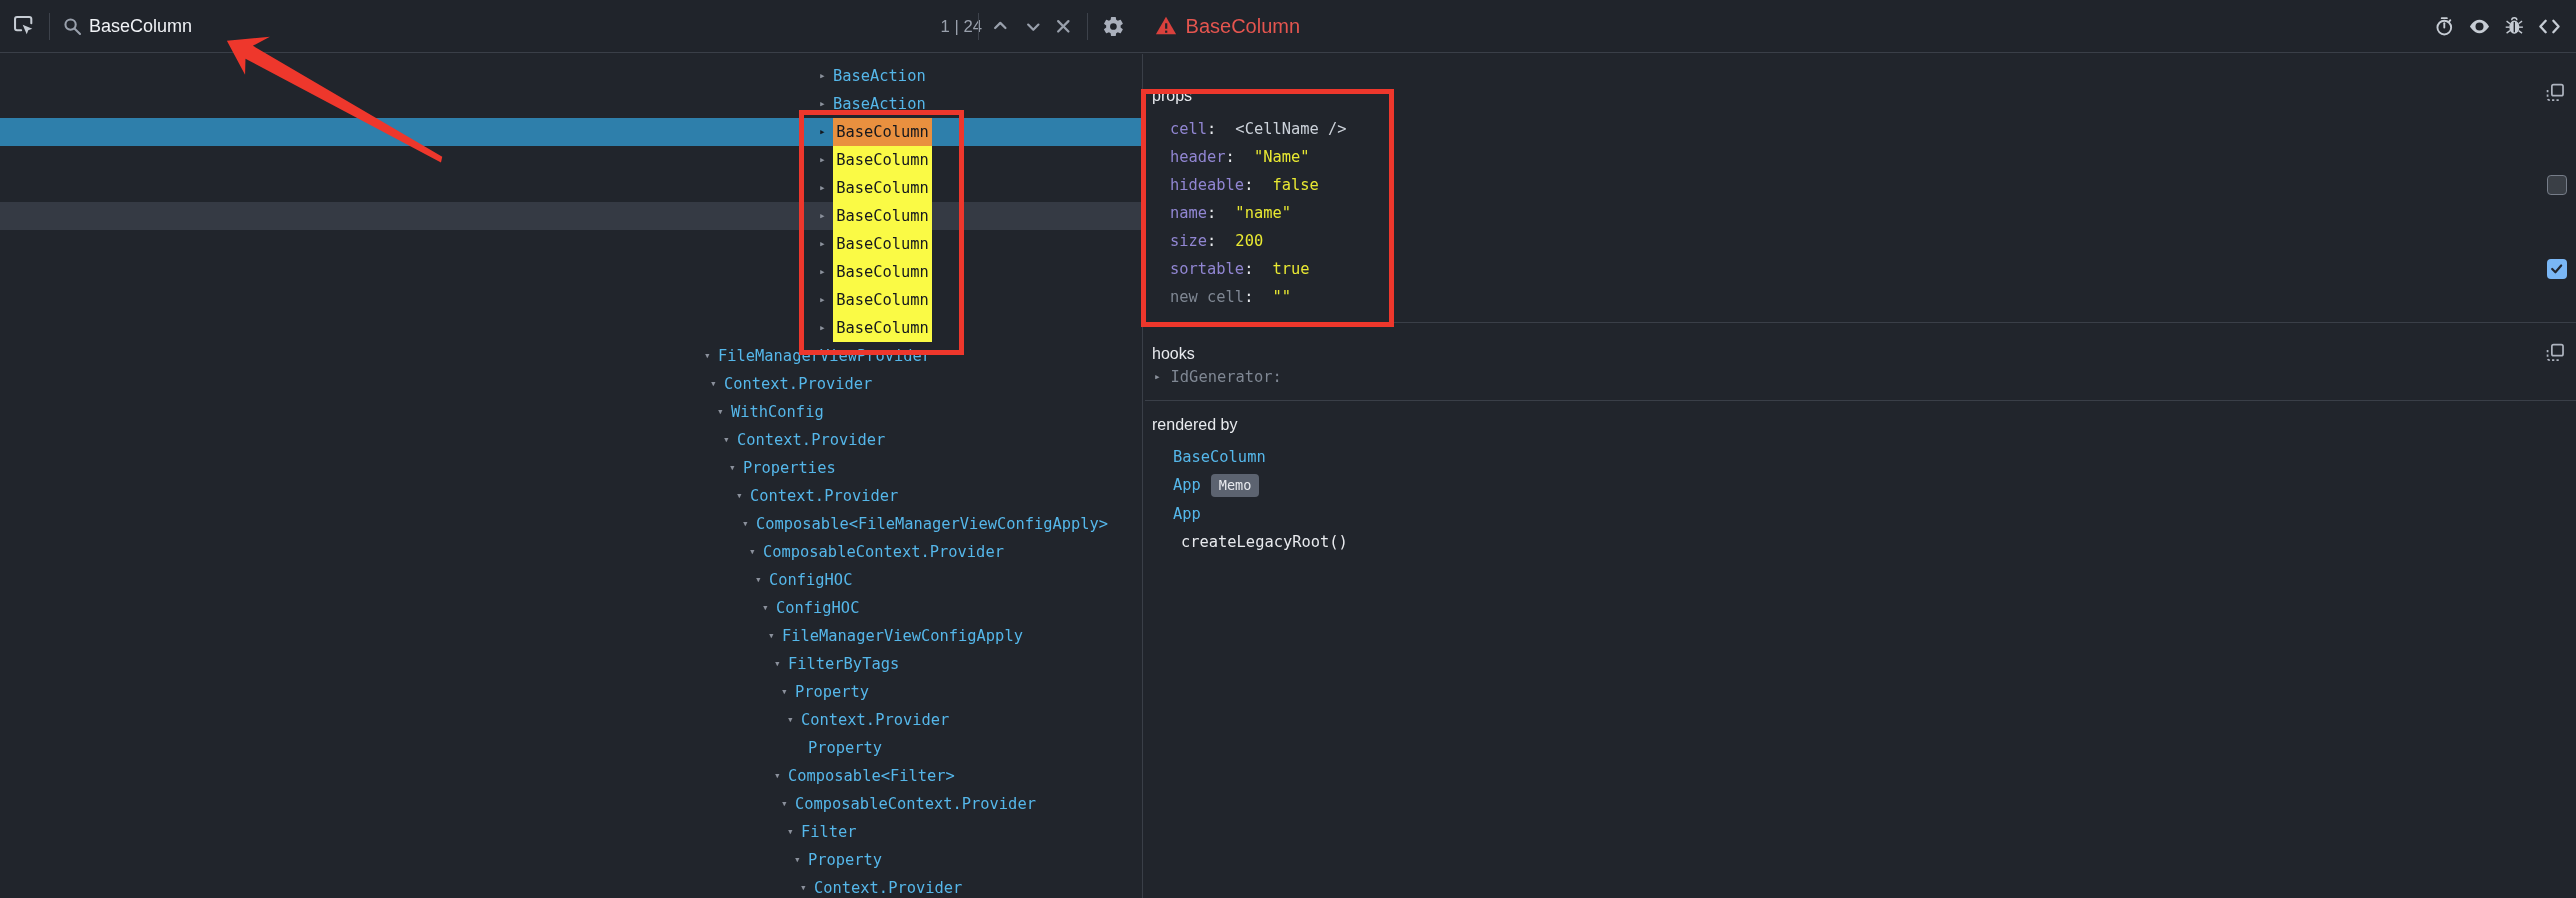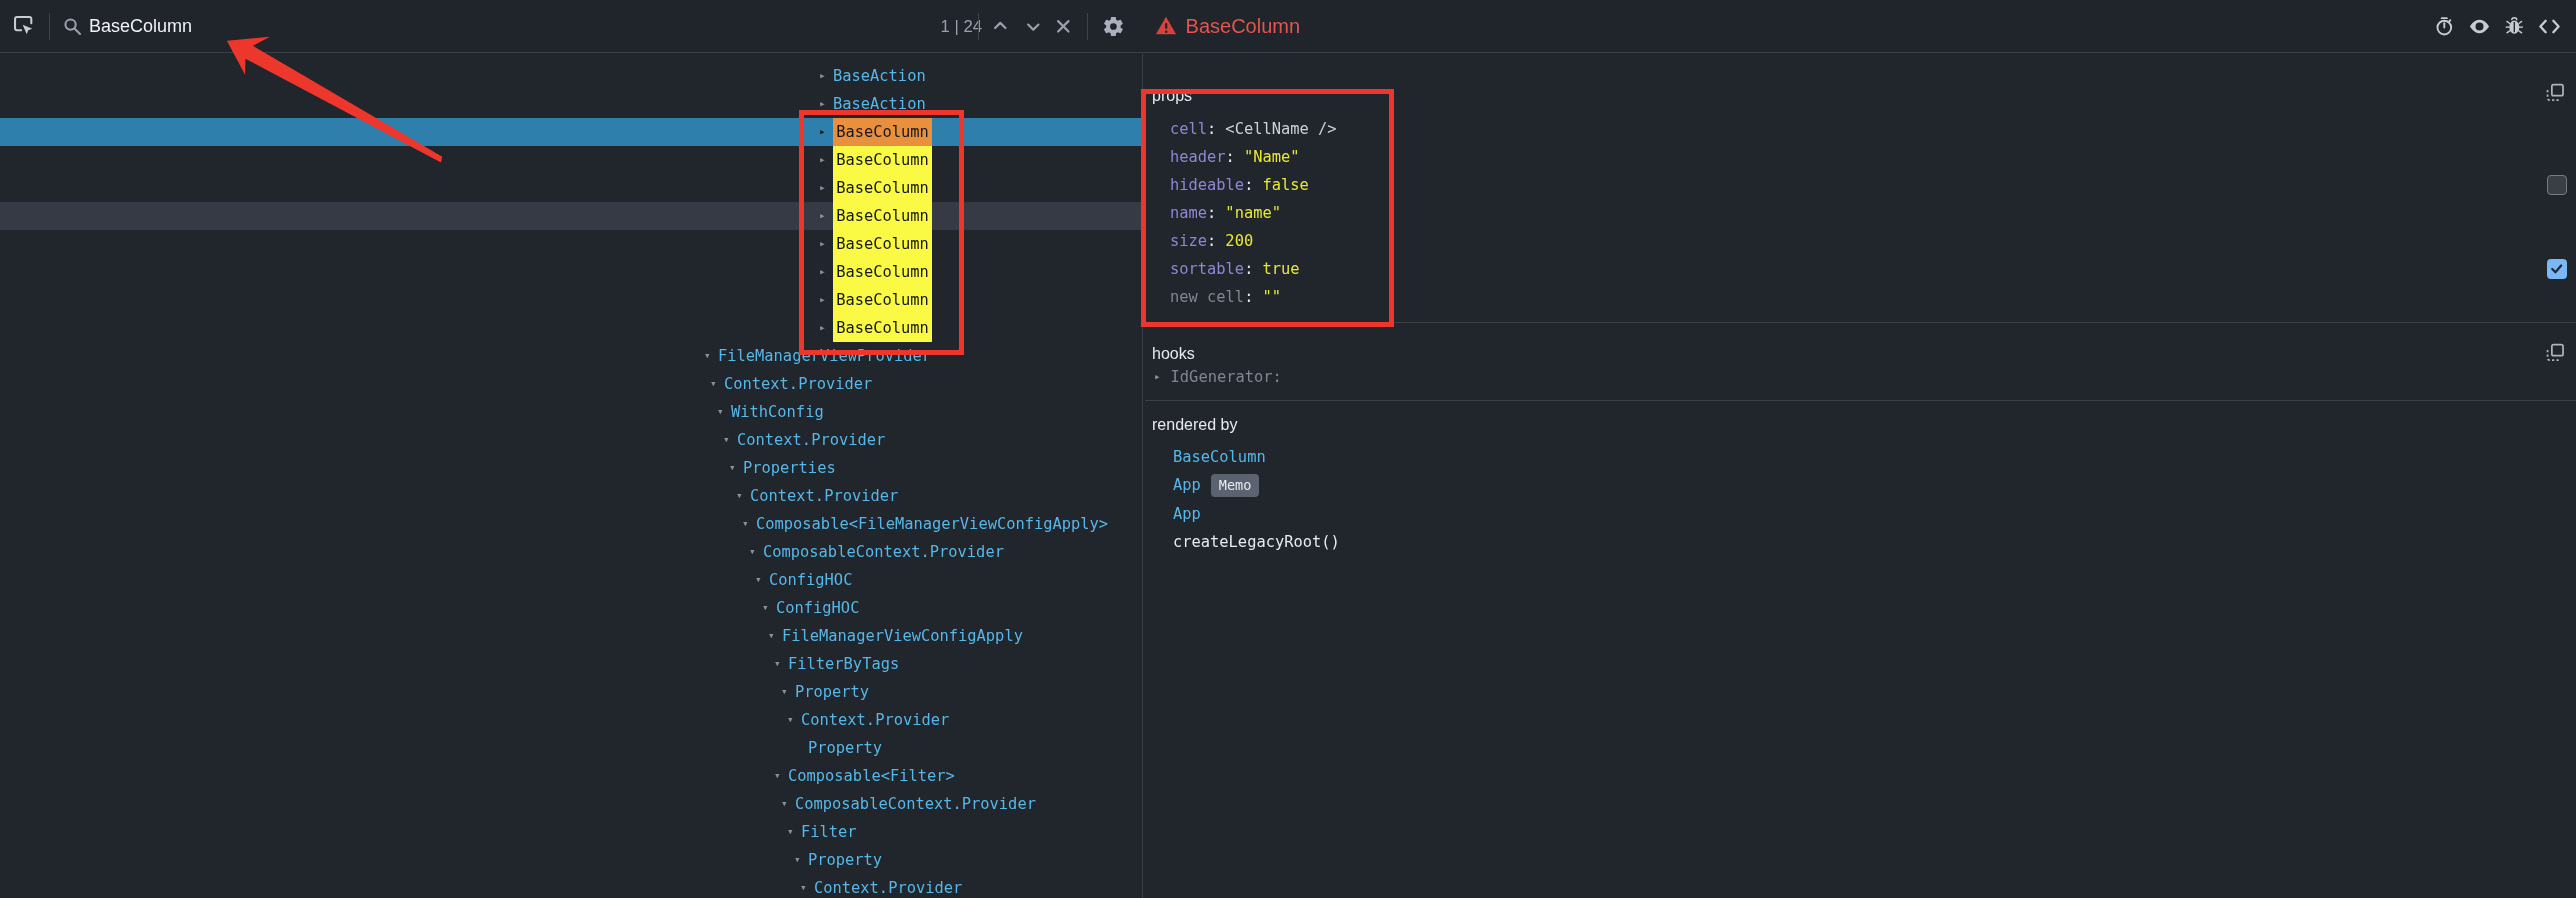--- a/index.html
+++ b/index.html
@@ -43,34 +43,34 @@
   
   #details-panel{position:absolute;left:1145px;top:54px;width:1431px;height:845px;}
   .section{position:relative;border-bottom:1.3px solid var(--divider);}
   .sec-head{color:var(--white);font-size:16px;padding-left:7px;}
   #props-section{padding:33px 0 10.3px 0;}
   #props-section .sec-head{margin-bottom:10.3px;}
   .prop-row{position:relative;height:28px;line-height:28px;font-size:15.4px;padding-left:25px;}
   .prop-key{color:var(--key);}
   .prop-key.dim{color:var(--dim);}
   .prop-colon{color:var(--white);}
-  .prop-val{color:var(--val);margin-left:9px;}
+  .prop-val{color:var(--val);margin-left:19px;}
   .prop-val.element{color:var(--elem);}
   .copy-btn{position:absolute;right:10.3px;color:#aeb4bf;}
   .checkbox{position:absolute;right:9px;top:3.9px;width:20px;height:20px;border-radius:3.9px;}
   .checkbox.unchecked{border:1.9px solid #767d89;background:#3a3f46;}
   .checkbox.checked{background:var(--check);color:#22262e;display:flex;align-items:center;justify-content:center;}
   #hooks-section{padding:22px 0 9px 0;}
   .hook-row{height:28px;line-height:28px;font-size:15.4px;color:var(--dim);padding-left:7.7px;display:flex;align-items:center;}
   .hook-row .caret{color:#8b919c;}
   #rendered-section{padding:15.4px 0 0 0;border-bottom:none;}
   #rendered-section .sec-head{margin-bottom:9px;}
   .rb-row{height:28.5px;line-height:28.5px;font-size:15.4px;padding-left:28px;display:flex;align-items:center;}
   .rb-row .rb-link{color:var(--cyan);cursor:pointer;}
-  .rb-row .rb-plain{color:var(--white);}
+  .rb-row .rb-plain{color:var(--white);margin-left:8px;}
   .memo-badge{background:var(--badge);color:var(--white);font-size:13.5px;line-height:1;padding:4.5px 7.7px;border-radius:3.9px;margin-left:10.3px;font-family:"DejaVu Sans Mono",monospace;}
 
   
   .anno{position:absolute;pointer-events:none;z-index:50;}
   #anno-box-tree{left:799px;top:110px;width:165px;height:245px;border:5.8px solid var(--red);}
   #anno-box-props{left:1141px;top:89px;width:253px;height:238px;border:5.1px solid var(--red);}
   #anno-arrow{left:0;top:0;}
 </style>
 </head>
 <body>

